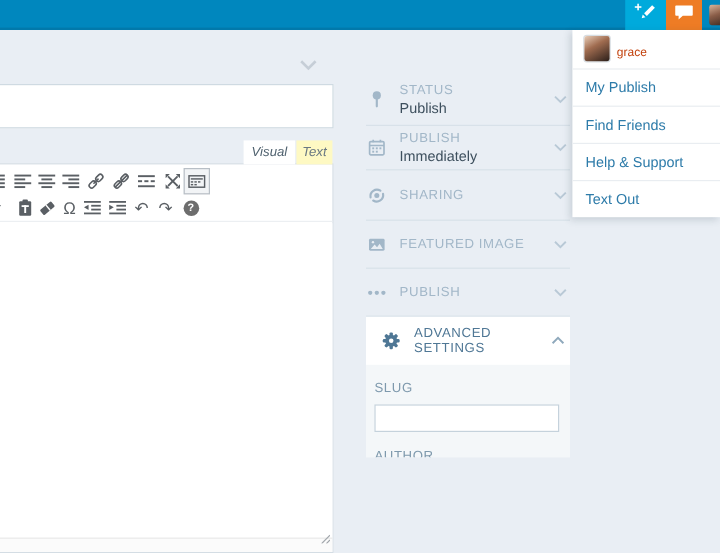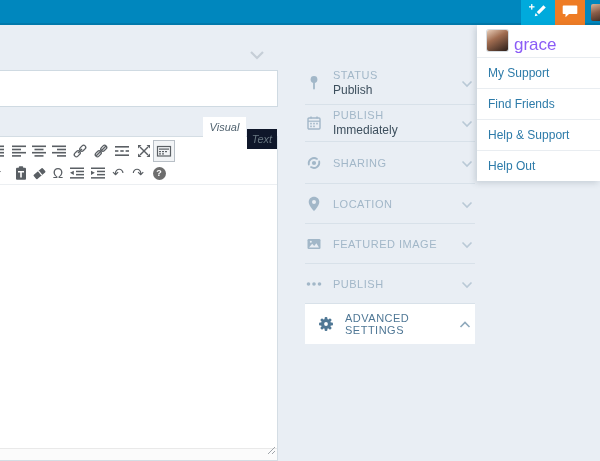--- a/index.html
+++ b/index.html
@@ -18,33 +18,33 @@
     border-radius:2px; cursor:pointer;
     background:linear-gradient(160deg,#d8b49a 0%,#8a5d48 45%,#33241d 100%); }
 
   
   .user-menu { position:absolute; left:477px; top:25px; width:123px; background:#fff;
     box-shadow:-2px 2px 6px rgba(46,68,83,.18); z-index:10; }
   .um-user { display:flex; align-items:flex-end; padding:5px 10px 6px; height:32px; cursor:pointer; }
   .um-avatar { width:21px; height:21px; border-radius:2px; flex:0 0 auto;
     background:linear-gradient(150deg,#e8cdb8 0%,#a06c50 40%,#2b1f1a 100%);
     box-shadow:0 0 0 1px #d7dde2; }
-  .um-name { margin-left:6px; font-size:17px; color:#8b5cf6; line-height:13px; }
+  .um-name { margin-left:6px; font-size:10px; color:#c2410c; line-height:13px; }
   .um-item { height:31px; line-height:30px; padding-left:11px; font-size:12px;
     color:#2d7ba9; border-top:1px solid #e9edf1; cursor:pointer; }
 
   
   .collapse-chevron { position:absolute; left:249px; top:46px; cursor:pointer; }
   .title-input { position:absolute; left:-12px; top:70px; width:290px; height:37px;
     background:#fff; border:1px solid #cfdae2; padding:0 12px; font-size:14px; color:#3d4f5d;
     font-family:"Liberation Sans", sans-serif; outline:none; }
   .tab { position:absolute; top:117px; height:20px; line-height:20px; text-align:center;
     font-size:11px; cursor:pointer; z-index:3;font-style:italic; }
   .tab-visual { left:203px; width:43px; background:#fff; color:#50626f; }
-  .tab-text { left:247px; width:30px; background:#0f172a; color:#697882;margin-top:12px; }
+  .tab-text { left:247px; width:30px; background:#fef9c3; color:#697882; }
 
   .editor-box { position:absolute; left:-12px; top:136px; width:290px; height:325px;
     background:#fff; border:1px solid #d4dde4; z-index:2; }
   .mce-toolbar { position:absolute; left:0; top:0; width:100%; height:48px;
     border-bottom:1px solid #eceff2; }
   .tbi { position:absolute; width:20px; height:20px; display:flex; align-items:center;
     justify-content:center; cursor:pointer; color:#5a5f64; }
   .tbi svg { display:block; }
   .row1 { top:4px; } .row2 { top:26px; }
   .tbi-boxed { width:22px; height:22px; border:1px solid #b8bfc6; background:#f2f4f6; top:3px; }
@@ -103,24 +103,24 @@
       </span>
     </div>
     <div class="mh-avatar"></div>
   </div>
 
   <div class="user-menu">
     <div class="um-user">
       <span class="um-avatar"></span>
       <span class="um-name">grace</span>
     </div>
-    <div class="um-item">My Support</div>
+    <div class="um-item">My Publish</div>
     <div class="um-item">Find Friends</div>
     <div class="um-item">Help &amp; Support</div>
-    <div class="um-item">Help Out</div>
+    <div class="um-item">Text Out</div>
   </div>
 
   <span class="collapse-chevron">
     <svg width="16" height="10" viewBox="0 0 16 10">
         <polyline points="2,2 8,8 14,2" fill="none" stroke="#c6ced7" stroke-width="2.2"></polyline>
       </svg>
   </span>
 
   <input class="title-input" type="text" value="" style="">
 
@@ -351,36 +351,20 @@
         <div class="sb-label">SHARING</div>
       </span>
       <span class="sb-chevron">
         <svg width="12" height="8">
             <polyline points="1.5,1.5 6,6 10.5,1.5" fill="none" stroke="#b9c9d6" stroke-width="1.6"></polyline>
           </svg>
       </span>
     </div>
 
 
-    <div class="sb-row h40">
-      <span class="sb-icon">
-        <svg width="18" height="18" viewBox="0 0 18 18">
-            <path d="M9 1.8 C12.2 1.8 14.3 4.2 14.3 7.1 C14.3 10.8 9 16.2 9 16.2 C9 16.2 3.7 10.8 3.7 7.1 C3.7 4.2 5.8 1.8 9 1.8 Z" fill="#a2b7c8"></path>
-            <circle cx="9" cy="6.9" r="2" fill="#e9eef4"></circle>
-          </svg>
-      </span>
-      <span class="sb-texts">
-        <div class="sb-label">LOCATION</div>
-      </span>
-      <span class="sb-chevron">
-        <svg width="12" height="8">
-            <polyline points="1.5,1.5 6,6 10.5,1.5" fill="none" stroke="#b9c9d6" stroke-width="1.6"></polyline>
-          </svg>
-      </span>
-    </div>
 
     <div class="sb-row h40">
       <span class="sb-icon">
         <svg width="18" height="18" viewBox="0 0 18 18">
             <rect x="2.5" y="4" width="13" height="10" rx="1.2" fill="#a2b7c8"></rect>
             <path d="M4 12.5 L7.2 8.8 L9.2 11 L11.4 8.2 L14 12.5 Z" fill="#e9eef4"></path>
             <circle cx="5.8" cy="6.8" r="1" fill="#e9eef4"></circle>
           </svg>
       </span>
       <span class="sb-texts">
@@ -429,16 +413,21 @@
         </span>
         <span class="sb-texts">
           <div class="sb-label">ADVANCED SETTINGS</div>
         </span>
         <span class="sb-chevron">
           <svg width="12" height="8">
               <polyline points="1.5,6 6,1.5 10.5,6" fill="none" stroke="#8fa9bc" stroke-width="1.6"></polyline>
             </svg>
         </span>
       </div>
+      <div class="adv-content">
+        <div class="adv-field-label">SLUG</div>
+        <input class="slug-input" type="text" value="" style="">
+        <div class="adv-field-label author-label">AUTHOR</div>
+      </div>
     </div>
 
   </div>
 </div>
 
 </body></html>

